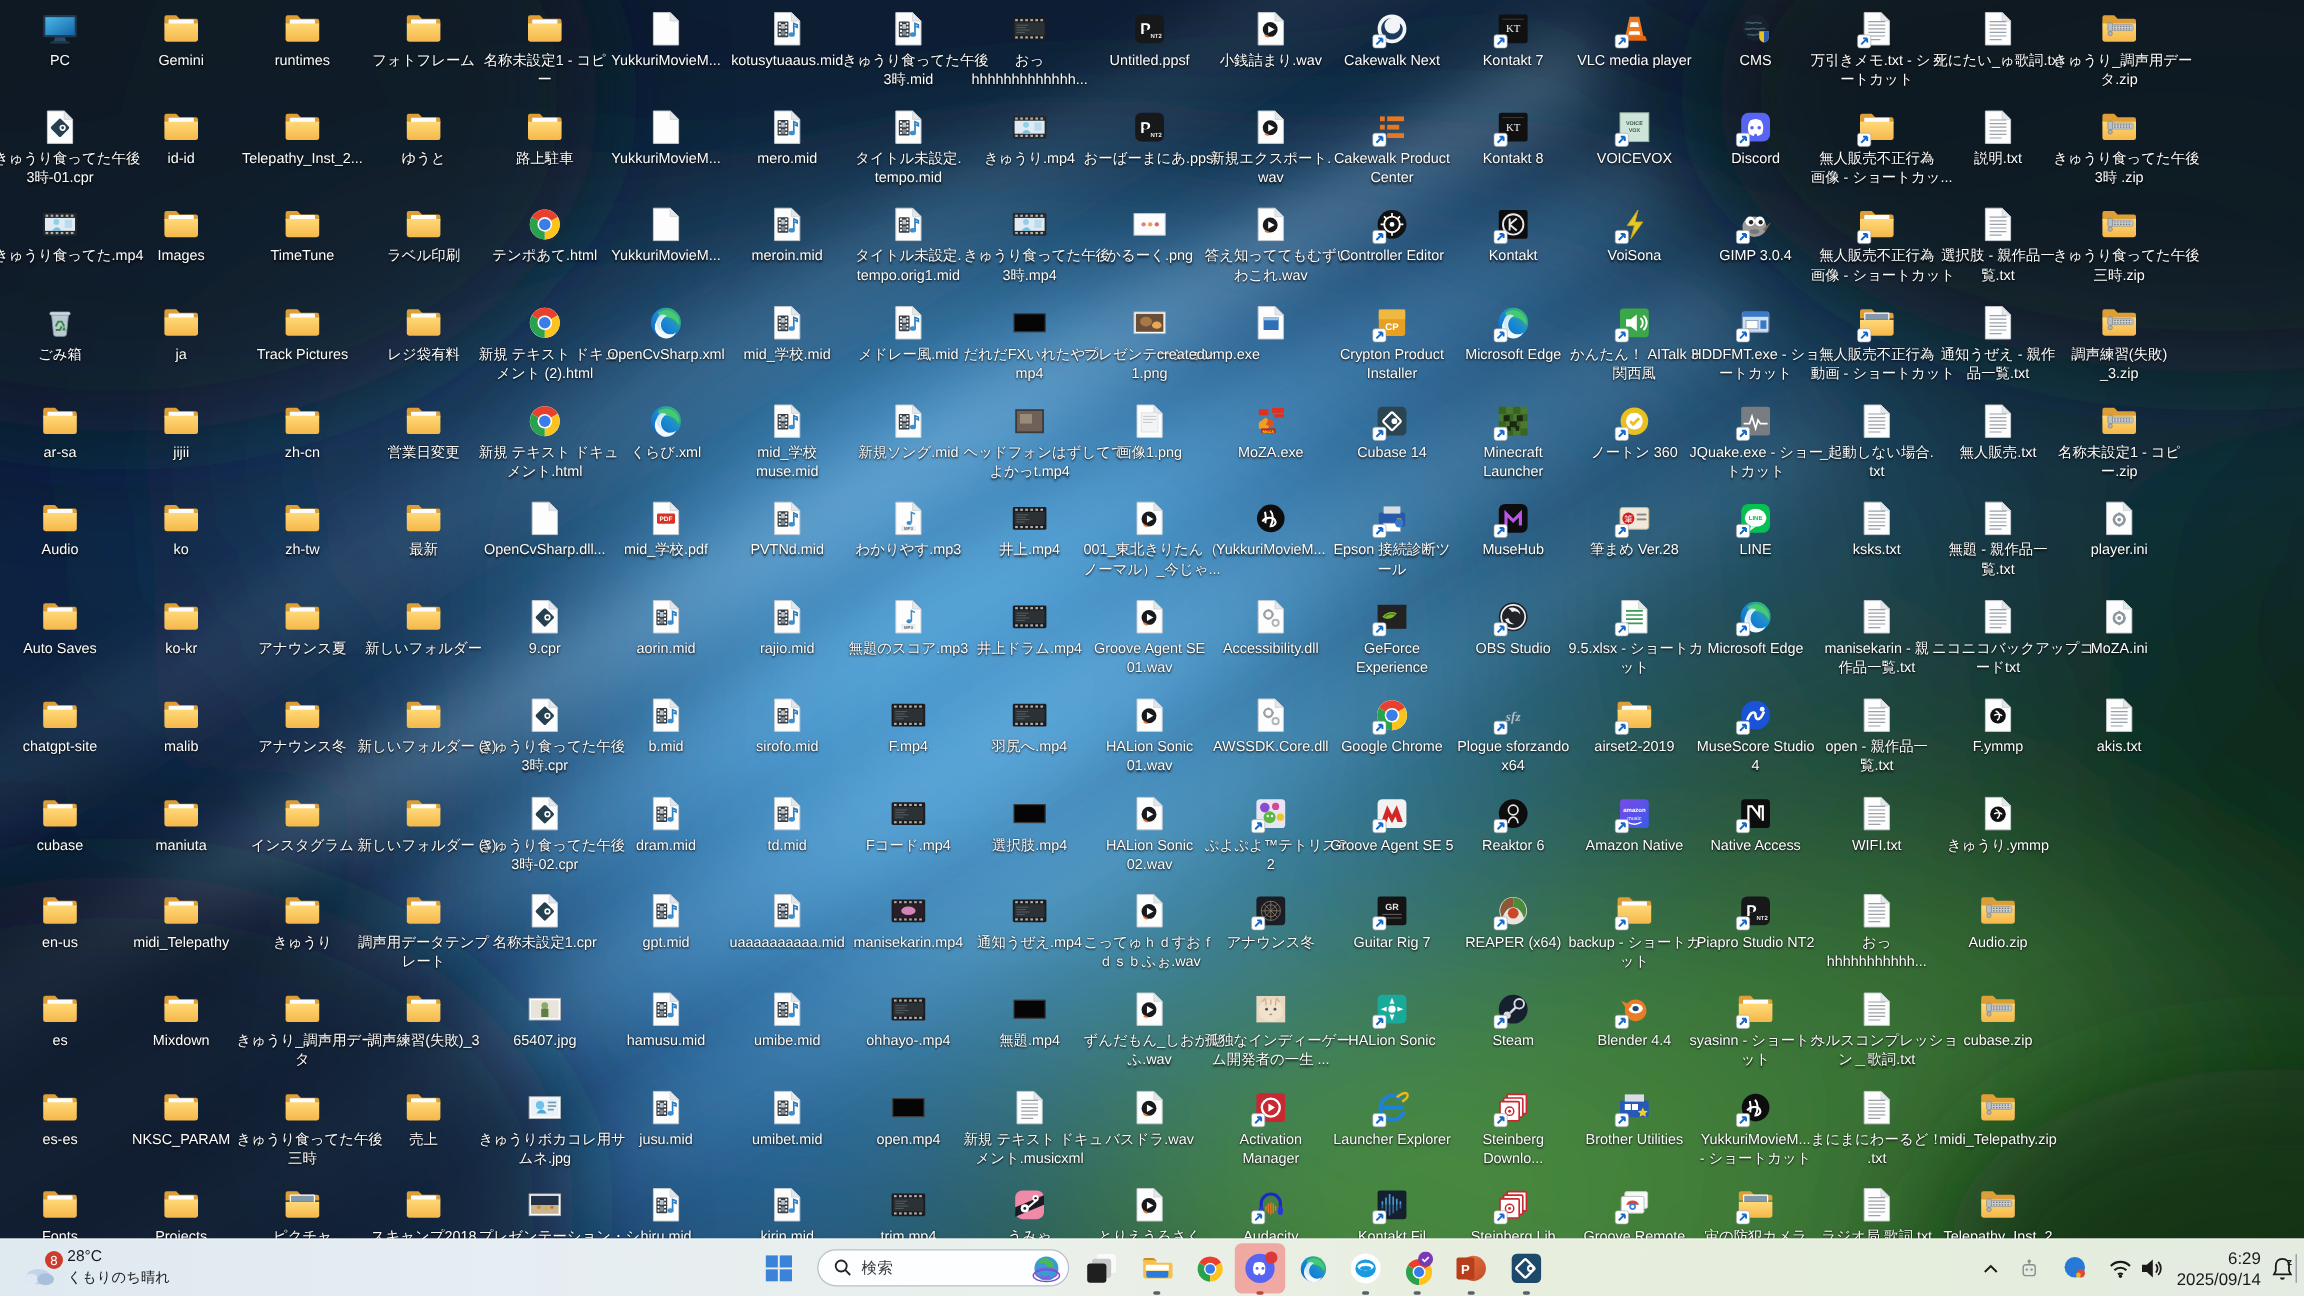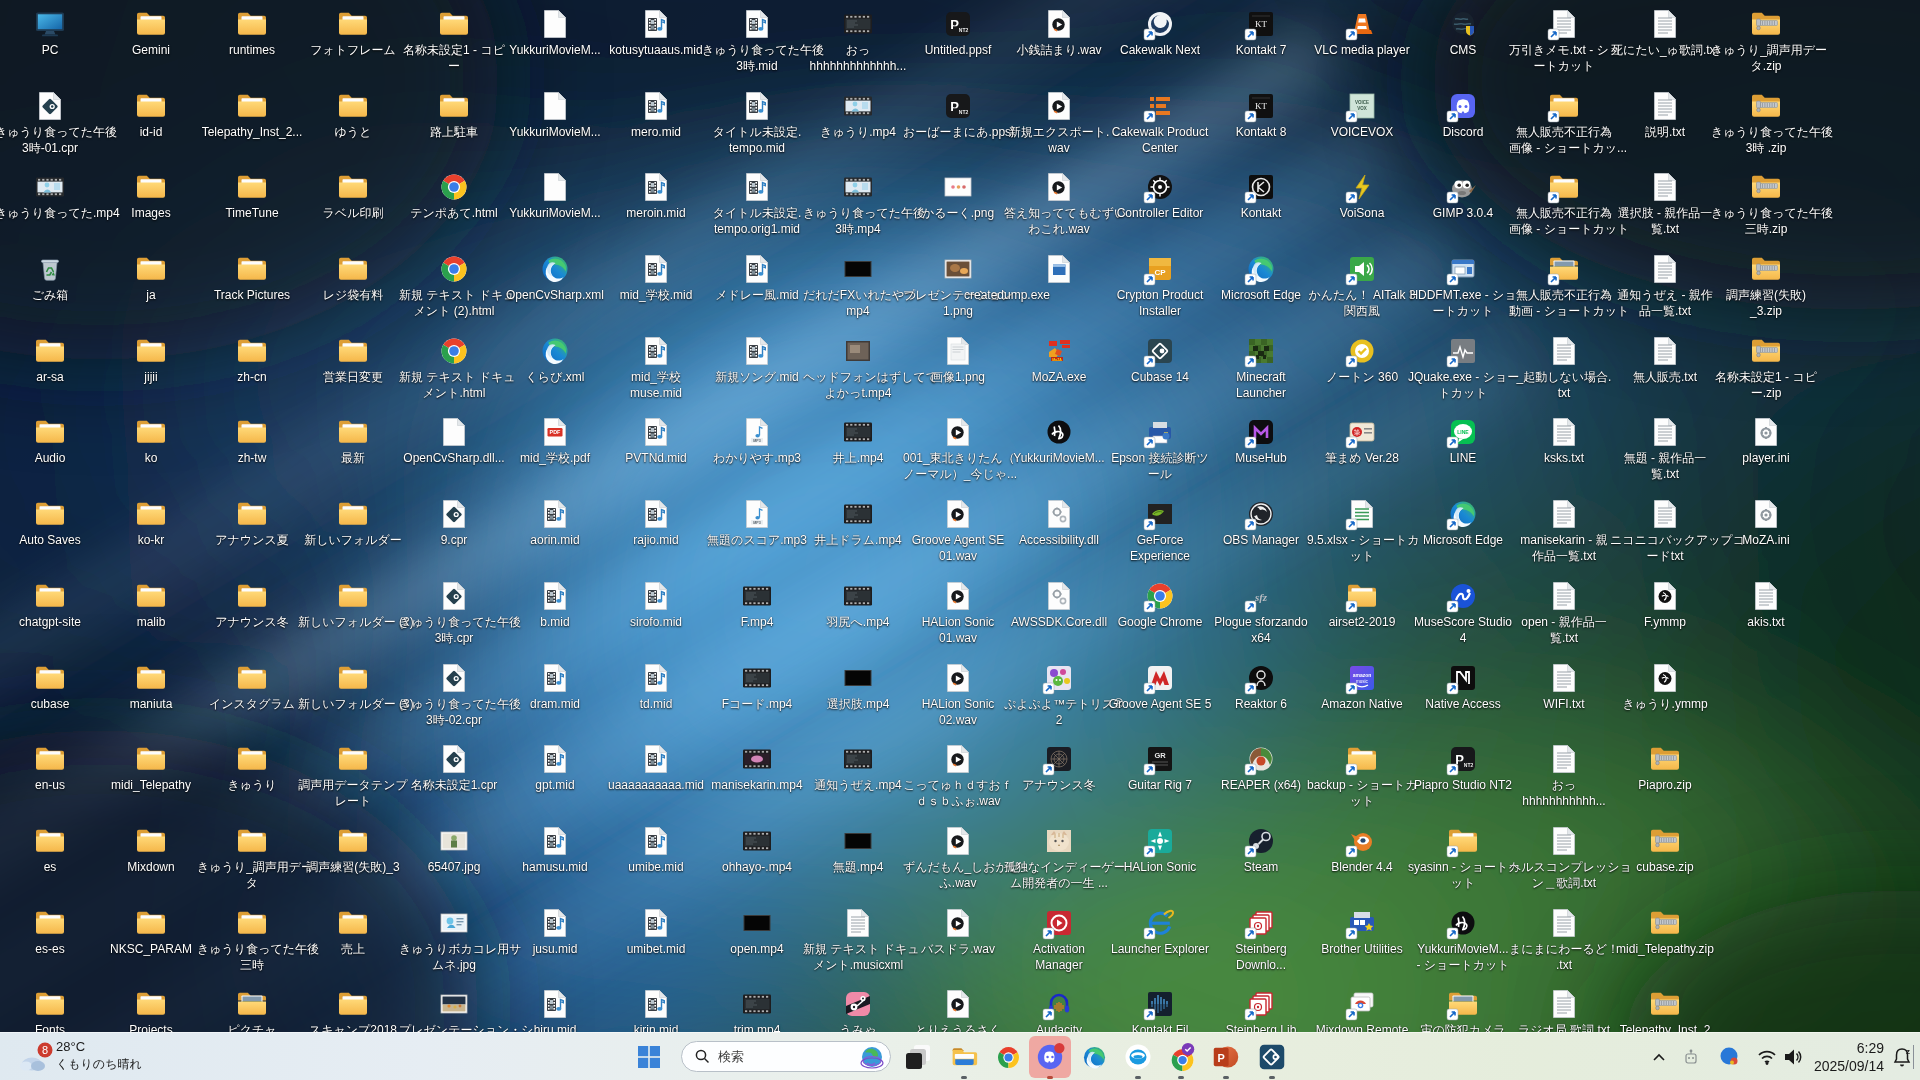--- a/index.html
+++ b/index.html
@@ -1465,21 +1465,21 @@
     </g>
   </svg>
 <div class="lb" style="left:1206px;top:450px">MuseHub</div>
 <svg class="ic" style="left:1245px;top:498px">
     <use href="#i-obs"></use>
     <g>
       <rect x="0" y="21" width="11" height="11" rx="2" fill="#fff" stroke="#9aa4ad" stroke-width="0.5"></rect>
       <path d="M3 29 L8 24 M8 24 h-3.4 M8 24 v3.4" stroke="#1467c8" stroke-width="1.6" fill="none"></path>
     </g>
   </svg>
-<div class="lb" style="left:1206px;top:532px">OBS Manager</div>
+<div class="lb" style="left:1206px;top:532px">OBS Studio</div>
 <svg class="ic" style="left:1245px;top:580px">
     <use href="#i-sfz"></use>
     <g>
       <rect x="0" y="21" width="11" height="11" rx="2" fill="#fff" stroke="#9aa4ad" stroke-width="0.5"></rect>
       <path d="M3 29 L8 24 M8 24 h-3.4 M8 24 v3.4" stroke="#1467c8" stroke-width="1.6" fill="none"></path>
     </g>
   </svg>
 <div class="lb" style="left:1206px;top:614px">Plogue sforzando<br>x64</div>
 <svg class="ic" style="left:1245px;top:662px">
     <use href="#i-reaktor"></use>
@@ -1617,21 +1617,21 @@
     </g>
   </svg>
 <div class="lb" style="left:1307px;top:941px">Brother Utilities</div>
 <svg class="ic" style="left:1346px;top:988px">
     <use href="#i-chromerd"></use>
     <g>
       <rect x="0" y="21" width="11" height="11" rx="2" fill="#fff" stroke="#9aa4ad" stroke-width="0.5"></rect>
       <path d="M3 29 L8 24 M8 24 h-3.4 M8 24 v3.4" stroke="#1467c8" stroke-width="1.6" fill="none"></path>
     </g>
   </svg>
-<div class="lb" style="left:1307px;top:1022px">Mixdown Remote</div>
+<div class="lb" style="left:1307px;top:1022px">Groove Remote</div>
 <svg class="ic" style="left:1447px;top:8px">
     <use href="#i-cms"></use>
   </svg>
 <div class="lb" style="left:1408px;top:42px">CMS</div>
 <svg class="ic" style="left:1447px;top:90px">
     <use href="#i-discordA"></use>
     <g>
       <rect x="0" y="21" width="11" height="11" rx="2" fill="#fff" stroke="#9aa4ad" stroke-width="0.5"></rect>
       <path d="M3 29 L8 24 M8 24 h-3.4 M8 24 v3.4" stroke="#1467c8" stroke-width="1.6" fill="none"></path>
     </g>
@@ -1825,21 +1825,21 @@
     <use href="#i-ymmp"></use>
   </svg>
 <div class="lb" style="left:1610px;top:614px">F.ymmp</div>
 <svg class="ic" style="left:1649px;top:662px">
     <use href="#i-ymmp"></use>
   </svg>
 <div class="lb" style="left:1610px;top:696px">きゅうり.ymmp</div>
 <svg class="ic" style="left:1649px;top:743px">
     <use href="#i-zip"></use>
   </svg>
-<div class="lb" style="left:1610px;top:777px">Piapro.zip</div>
+<div class="lb" style="left:1610px;top:777px">Audio.zip</div>
 <svg class="ic" style="left:1649px;top:825px">
     <use href="#i-zip"></use>
   </svg>
 <div class="lb" style="left:1610px;top:859px">cubase.zip</div>
 <svg class="ic" style="left:1649px;top:907px">
     <use href="#i-zip"></use>
   </svg>
 <div class="lb" style="left:1610px;top:941px">midi_Telepathy.zip</div>
 <svg class="ic" style="left:1649px;top:988px">
     <use href="#i-zip"></use>

